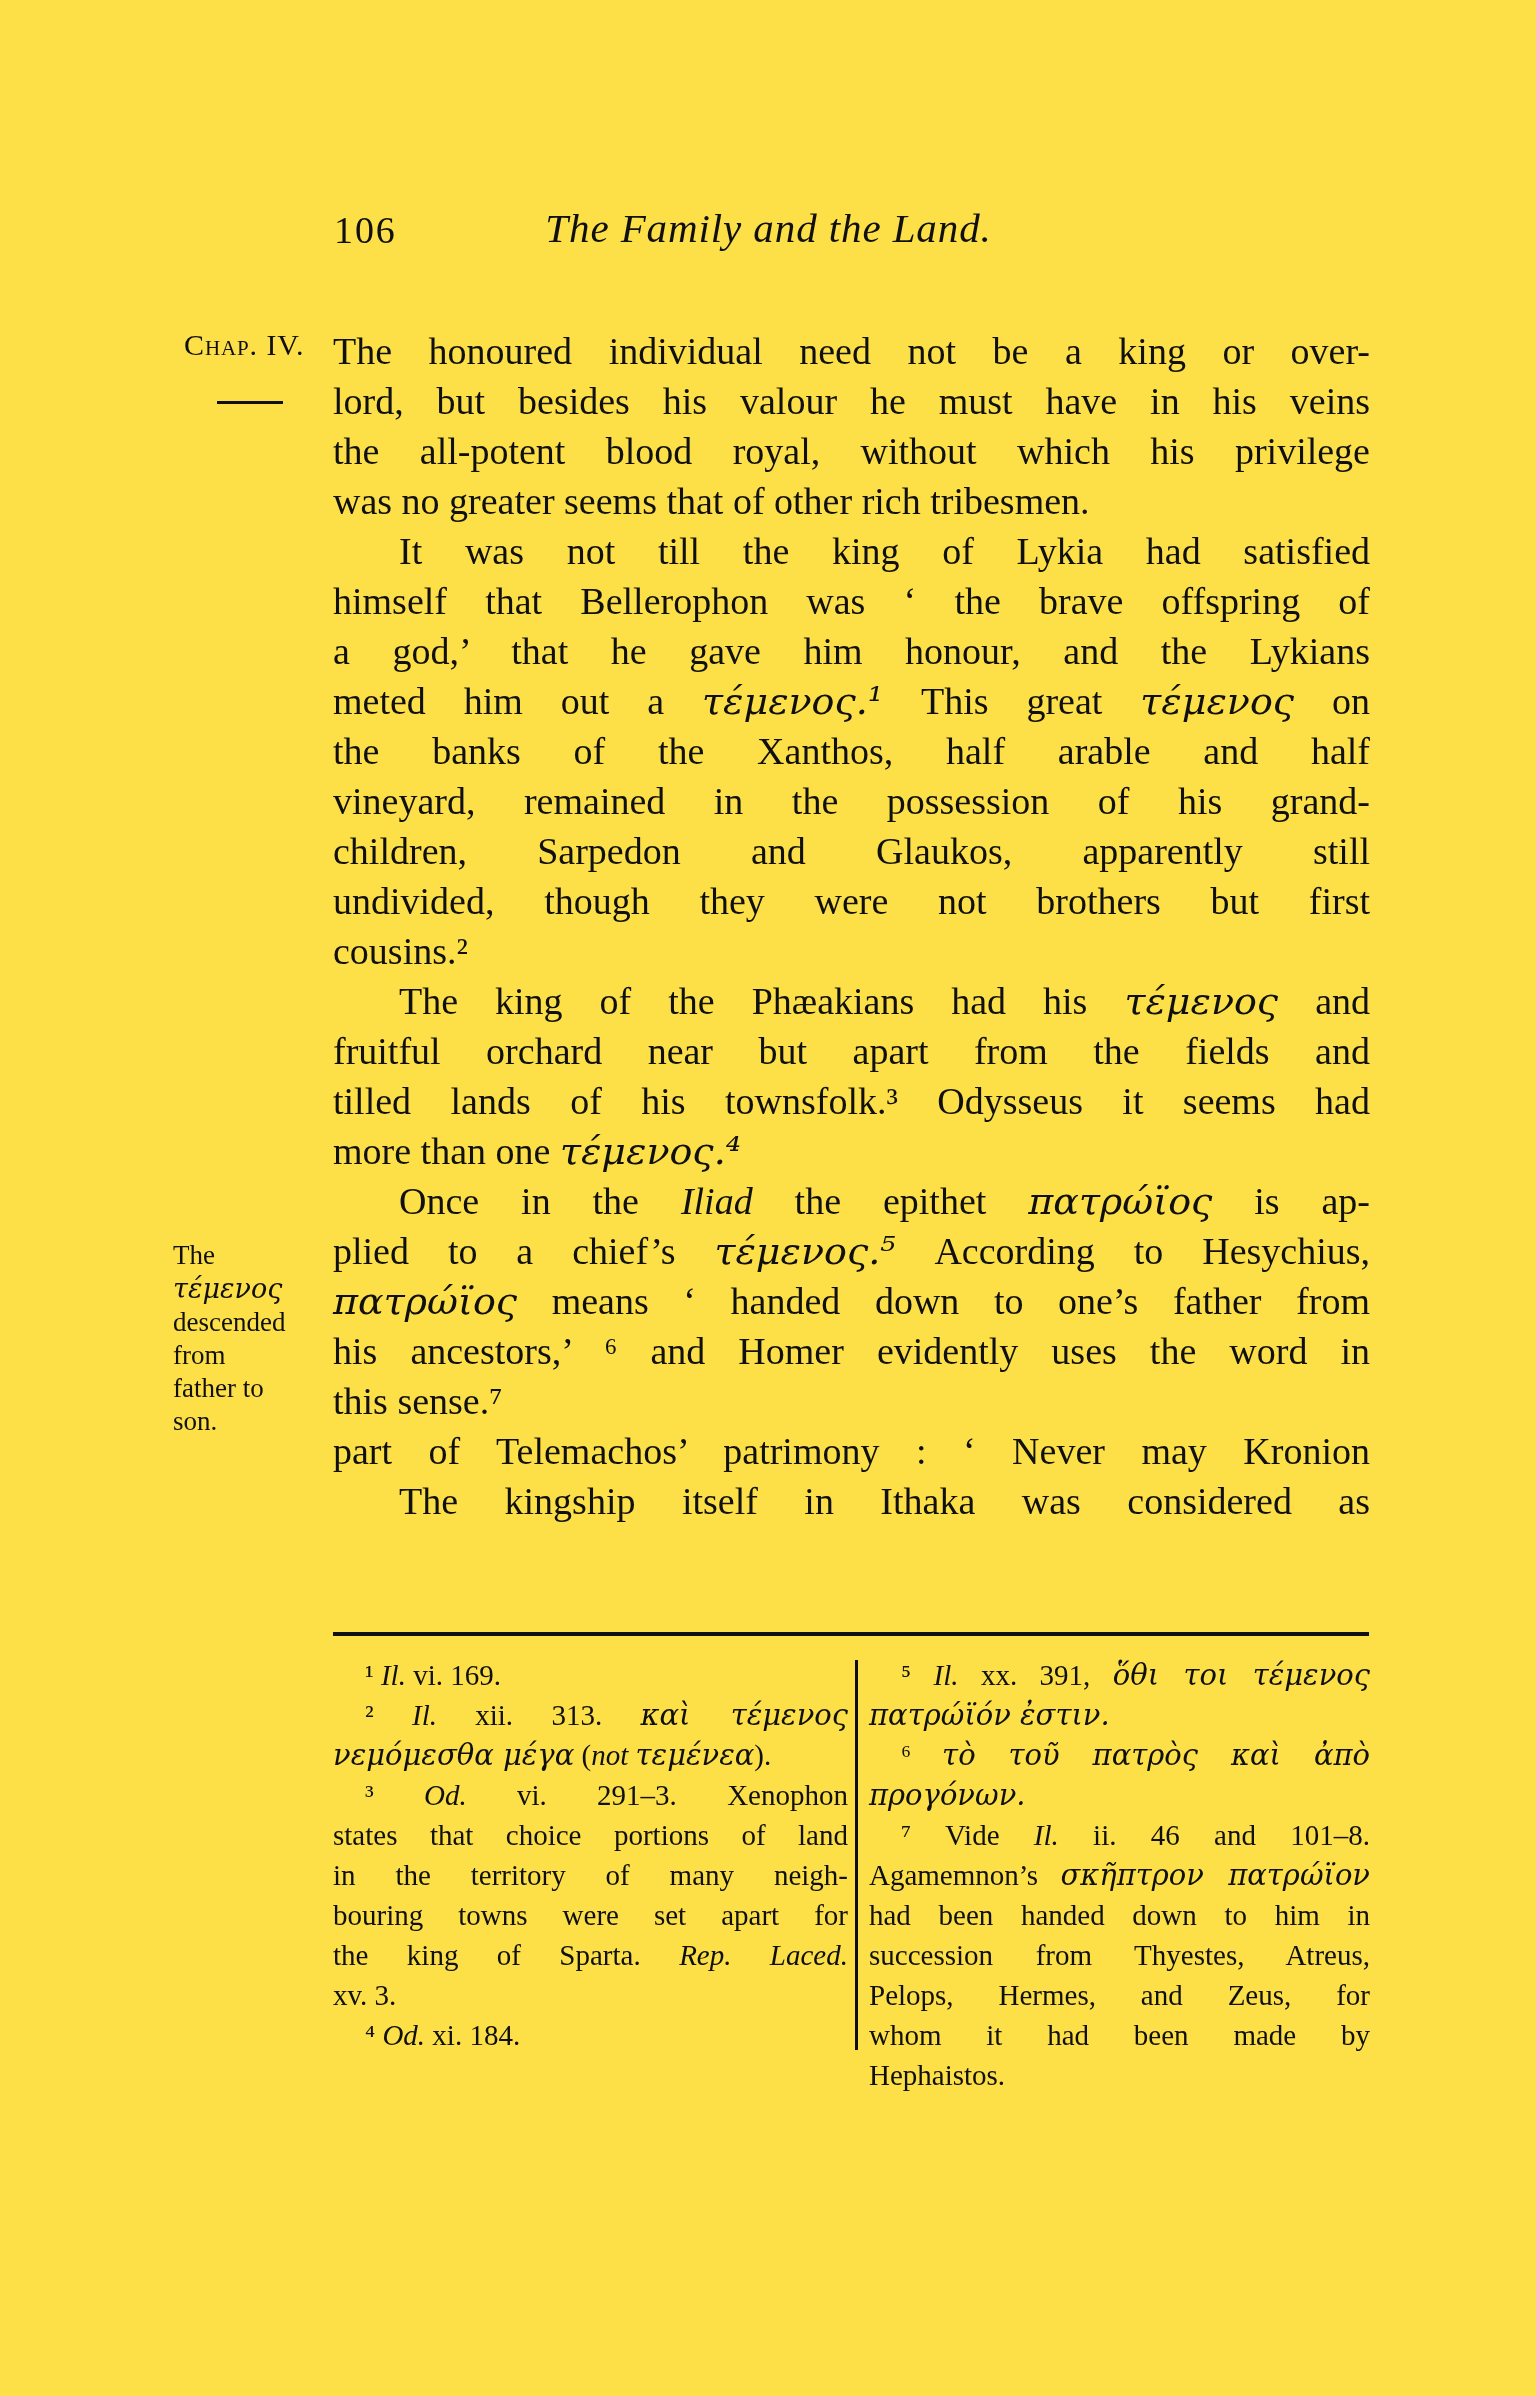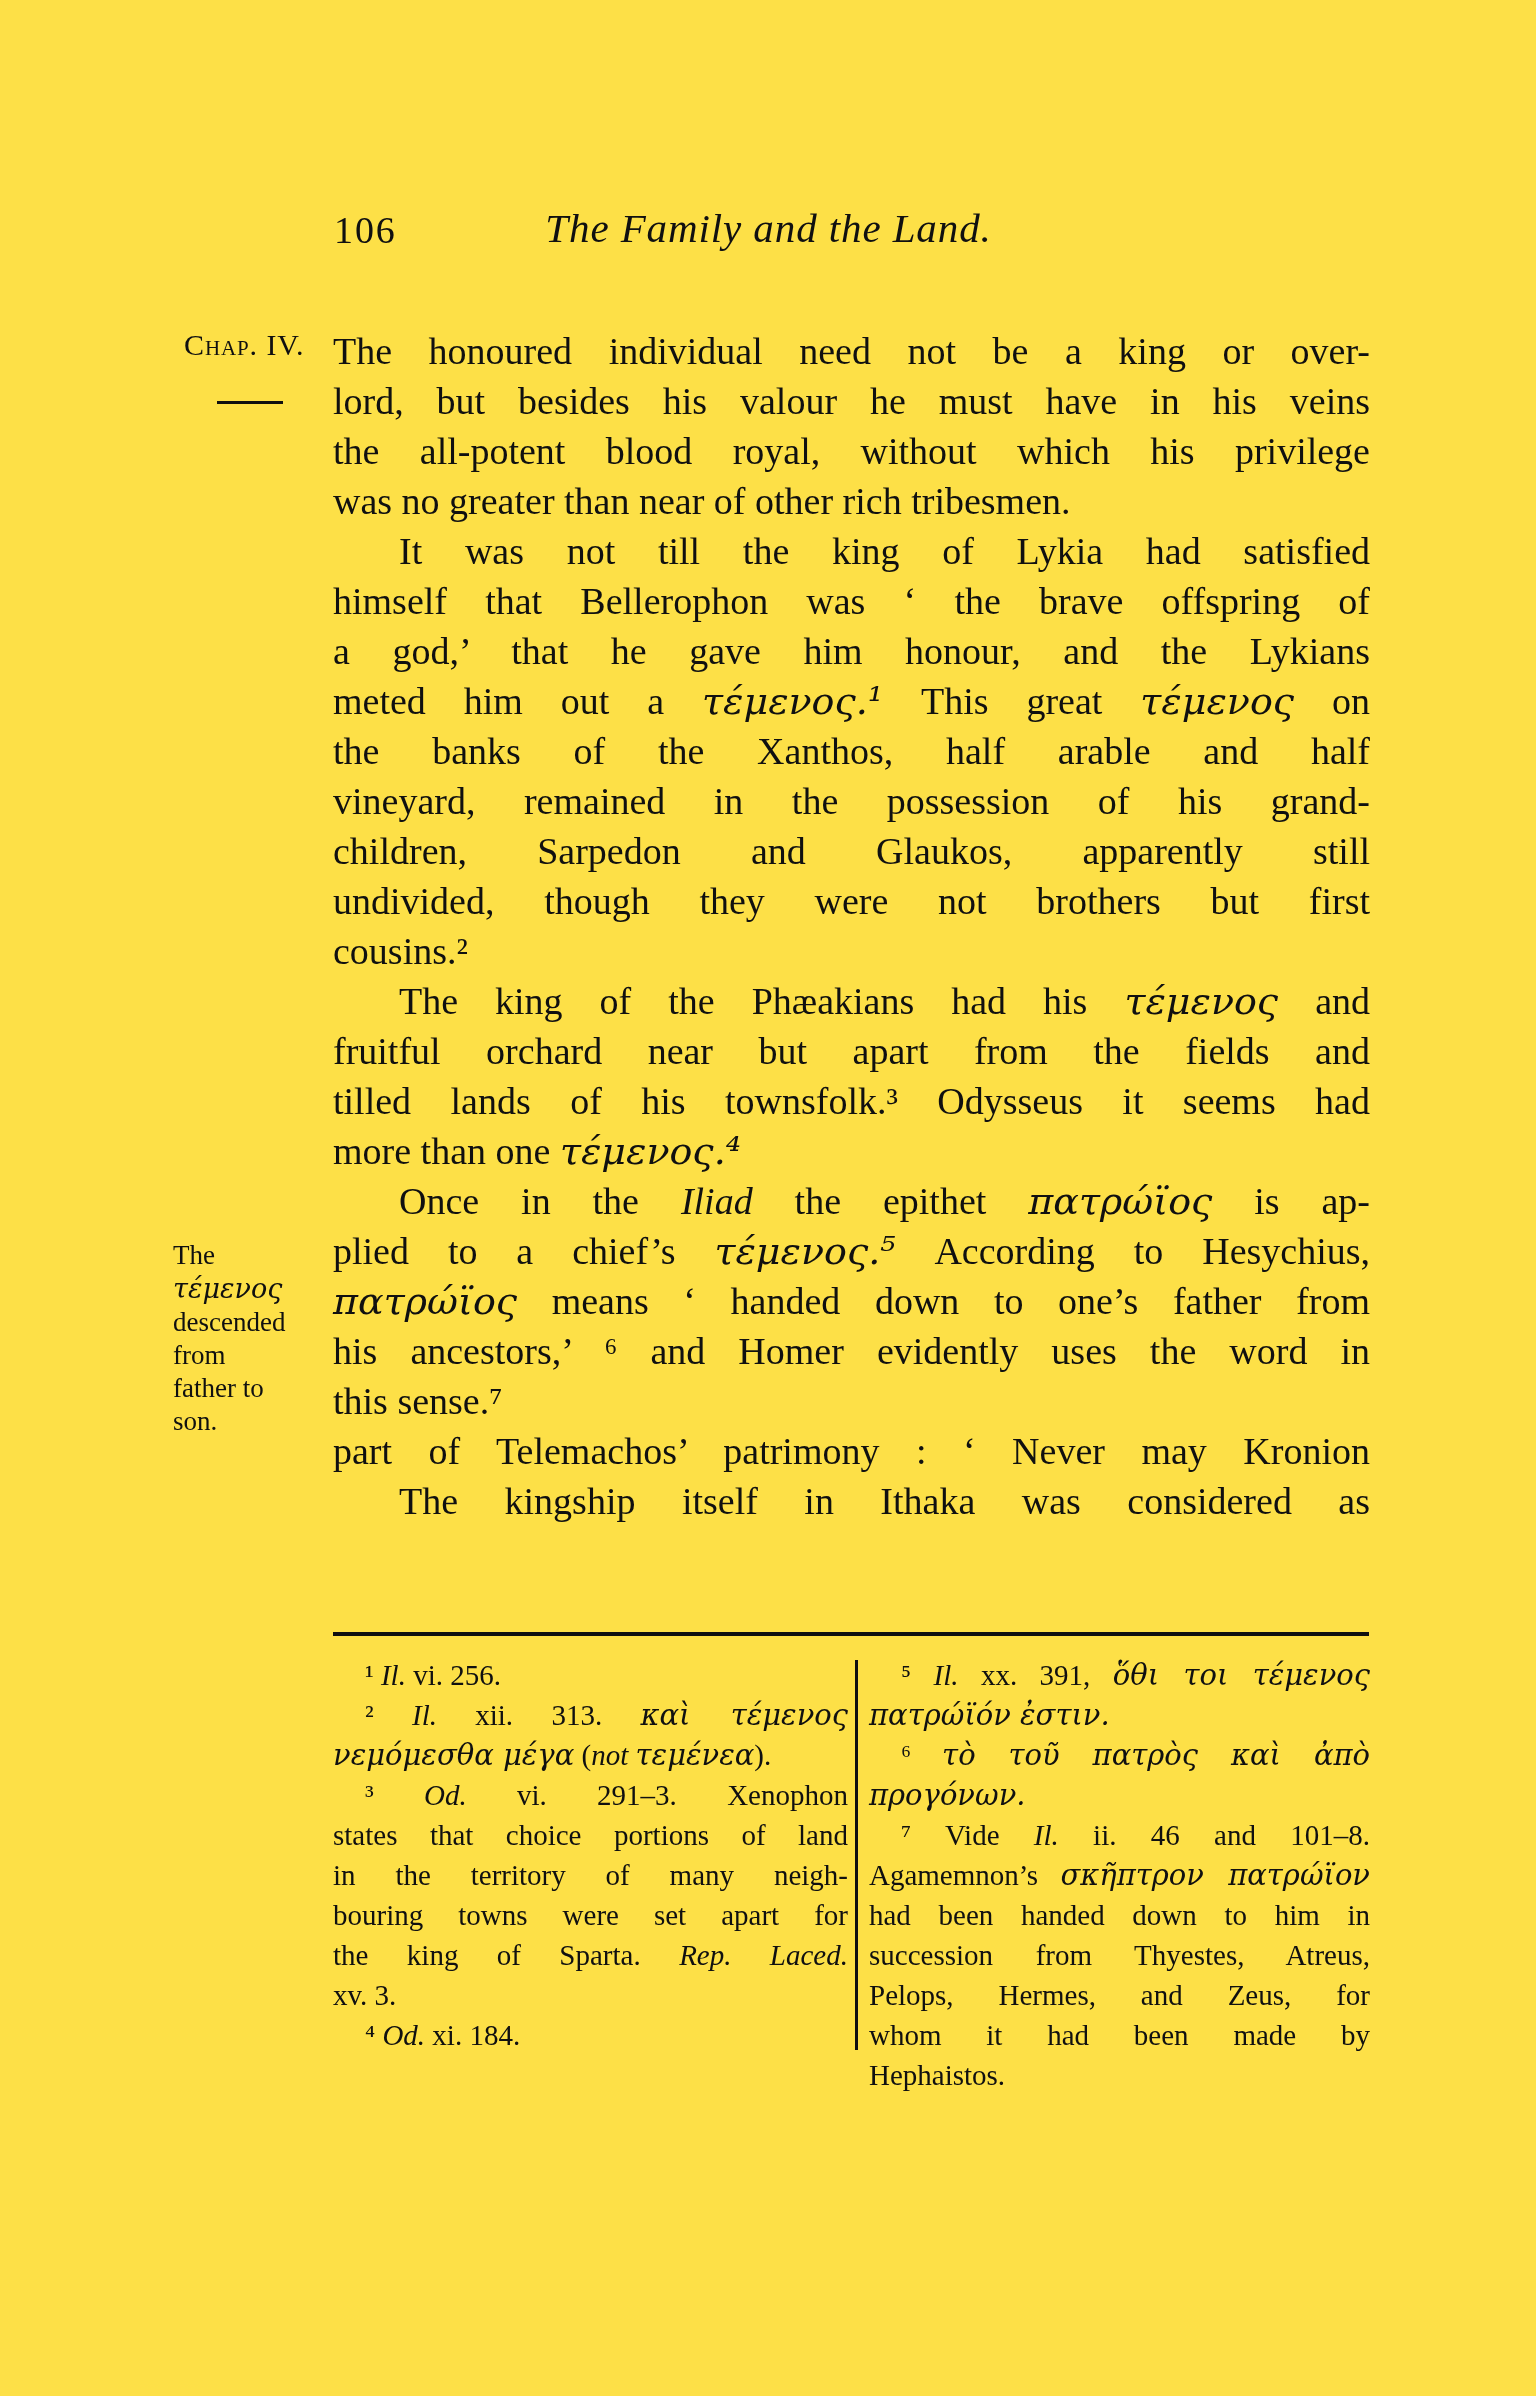--- a/index.html
+++ b/index.html
@@ -71,21 +71,21 @@
       <div class="line"><span>descended</span></div>
       <div class="line"><span>from</span></div>
       <div class="line"><span>father to</span></div>
       <div class="line"><span>son.</span></div>
     </div>
 
   <div class="bodycol" id="body-col">
       <div class="line j"><span>The honoured individual need not be a king or over-</span></div>
       <div class="line j"><span>lord, but besides his valour he must have in his veins</span></div>
       <div class="line j"><span>the all-potent blood royal, without which his privilege</span></div>
-      <div class="line"><span>was no greater than near of other rich tribesmen.</span></div>
+      <div class="line"><span>was no greater seems that of other rich tribesmen.</span></div>
       <div class="line j ind"><span>It was not till the king of Lykia had satisfied</span></div>
       <div class="line j"><span>himself that Bellerophon was ‘ the brave offspring of</span></div>
       <div class="line j"><span>a god,’ that he gave him honour, and the Lykians</span></div>
       <div class="line j"><span>meted him out a </span><span class="g">τέμενος.¹</span><span> This great </span><span class="g">τέμενος</span><span> on</span></div>
       <div class="line j"><span>the banks of the Xanthos, half arable and half</span></div>
       <div class="line j"><span>vineyard, remained in the possession of his grand-</span></div>
       <div class="line j"><span>children, Sarpedon and Glaukos, apparently still</span></div>
       <div class="line j"><span>undivided, though they were not brothers but first</span></div>
       <div class="line"><span>cousins.²</span></div>
       <div class="line j ind"><span>The king of the Phæakians had his </span><span class="g">τέμενος</span><span> and</span></div>
@@ -98,21 +98,21 @@
       <div class="line j"><span>his ancestors,’ ⁶ and Homer evidently uses the word in</span></div>
       <div class="line"><span>this sense.⁷</span></div>
       <div class="line j"><span>part of Telemachos’ patrimony : ‘ Never may Kronion</span></div>
       <div class="line j ind"><span>The kingship itself in Ithaka was considered as</span></div>
     </div>
 
   <div class="fnrule"></div>
   <div class="fndivider"></div>
 
   <div class="fncol left" id="fn-left">
-      <div class="line ind"><span>¹ </span><span class="i">Il.</span><span> vi. 256.</span></div>
+      <div class="line ind"><span>¹ </span><span class="i">Il.</span><span> vi. 169.</span></div>
       <div class="line j ind"><span>² </span><span class="i">Il.</span><span> xii. 313. </span><span class="g">καὶ τέμενος</span></div>
       <div class="line"><span class="g">νεμόμεσθα μέγα</span><span> (</span><span class="i">not</span><span> </span><span class="g">τεμένεα</span><span>).</span></div>
       <div class="line j ind"><span>³ </span><span class="i">Od.</span><span> vi. 291–3. Xenophon</span></div>
       <div class="line j"><span>states that choice portions of land</span></div>
       <div class="line j"><span>in the territory of many neigh-</span></div>
       <div class="line j"><span>bouring towns were set apart for</span></div>
       <div class="line j"><span>the king of Sparta. </span><span class="i">Rep. Laced.</span></div>
       <div class="line"><span>xv. 3.</span></div>
       <div class="line ind"><span>⁴ </span><span class="i">Od.</span><span> xi. 184.</span></div>
     </div>

